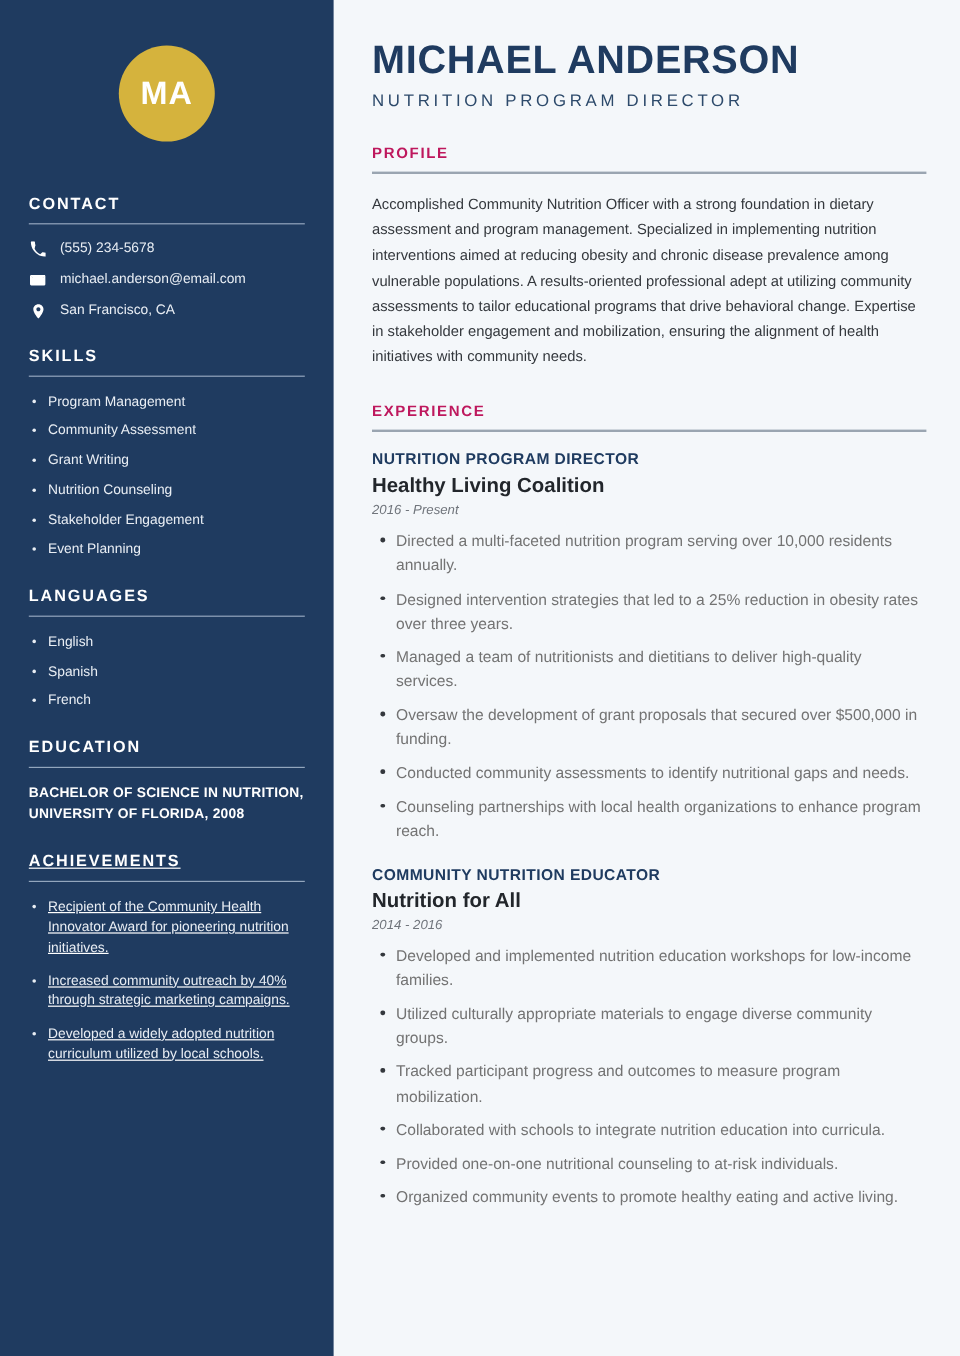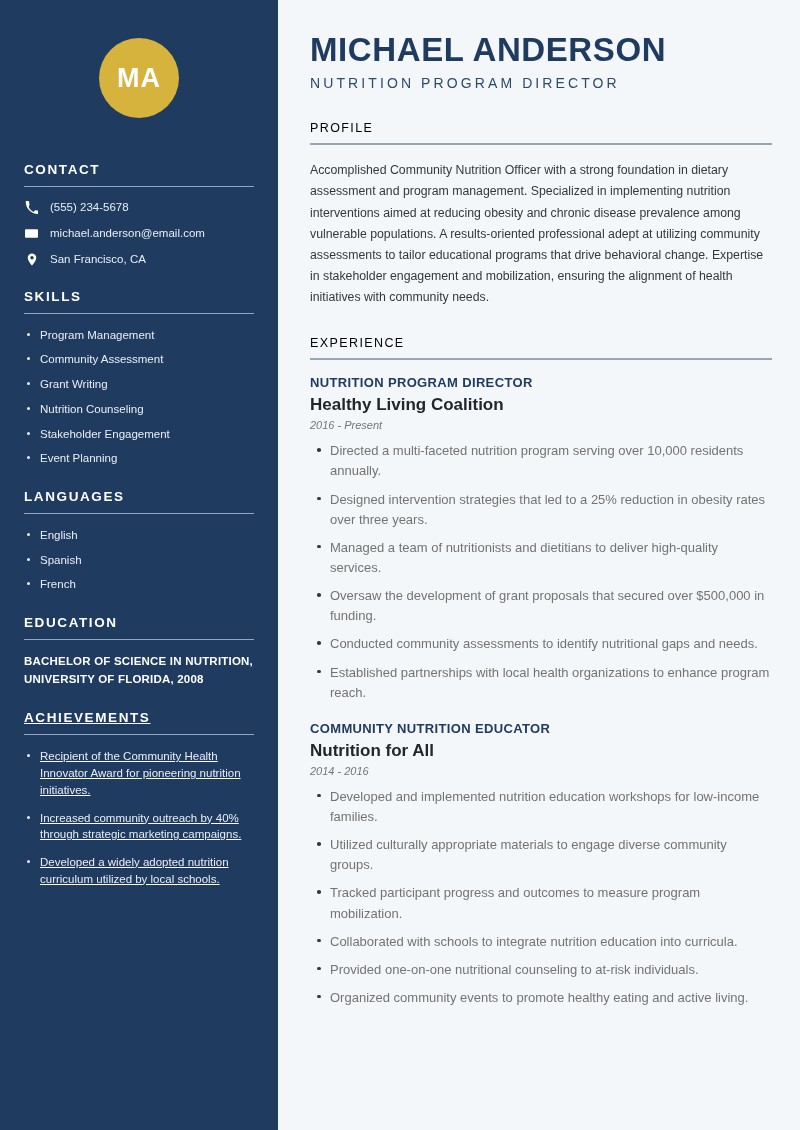--- a/index.html
+++ b/index.html
@@ -152,23 +152,23 @@
     font-size: 14px;
     letter-spacing: 3.1px;
     color: #2d4a6b;
     margin-bottom: 30px;
   }
 
   .main-section { margin-bottom: 4px; }
 
   .main-heading {
     font-size: 12.5px;
-    font-weight: normal;
+    font-weight: bold;
     letter-spacing: 1.4px;
-    color: #000000;
+    color: #be185d;
     margin-bottom: 8px;
   }
 
   .main-rule {
     height: 2px;
     background: #9aa5b1;
     margin-bottom: 15px;
   }
 
   .profile-text {
@@ -326,21 +326,21 @@
       <div class="exp-entry">
         <div class="exp-role">NUTRITION PROGRAM DIRECTOR</div>
         <div class="exp-company">Healthy Living Coalition</div>
         <div class="exp-dates">2016 - Present</div>
         <ul class="exp-bullets">
           <li>Directed a multi-faceted nutrition program serving over 10,000 residents annually.</li>
           <li>Designed intervention strategies that led to a 25% reduction in obesity rates over three years.</li>
           <li>Managed a team of nutritionists and dietitians to deliver high-quality services.</li>
           <li>Oversaw the development of grant proposals that secured over $500,000 in funding.</li>
           <li>Conducted community assessments to identify nutritional gaps and needs.</li>
-          <li>Established partnerships with local health organizations to enhance program reach.</li>
+          <li>Counseling partnerships with local health organizations to enhance program reach.</li>
         </ul>
       </div>
 
       <div class="exp-entry">
         <div class="exp-role">COMMUNITY NUTRITION EDUCATOR</div>
         <div class="exp-company">Nutrition for All</div>
         <div class="exp-dates">2014 - 2016</div>
         <ul class="exp-bullets">
           <li>Developed and implemented nutrition education workshops for low-income families.</li>
           <li>Utilized culturally appropriate materials to engage diverse community groups.</li>

